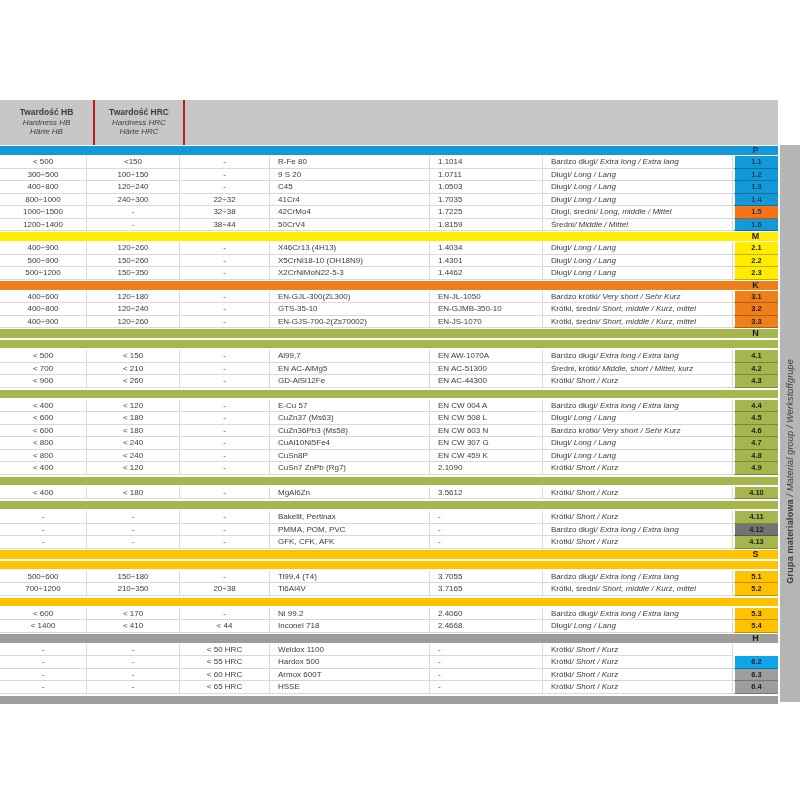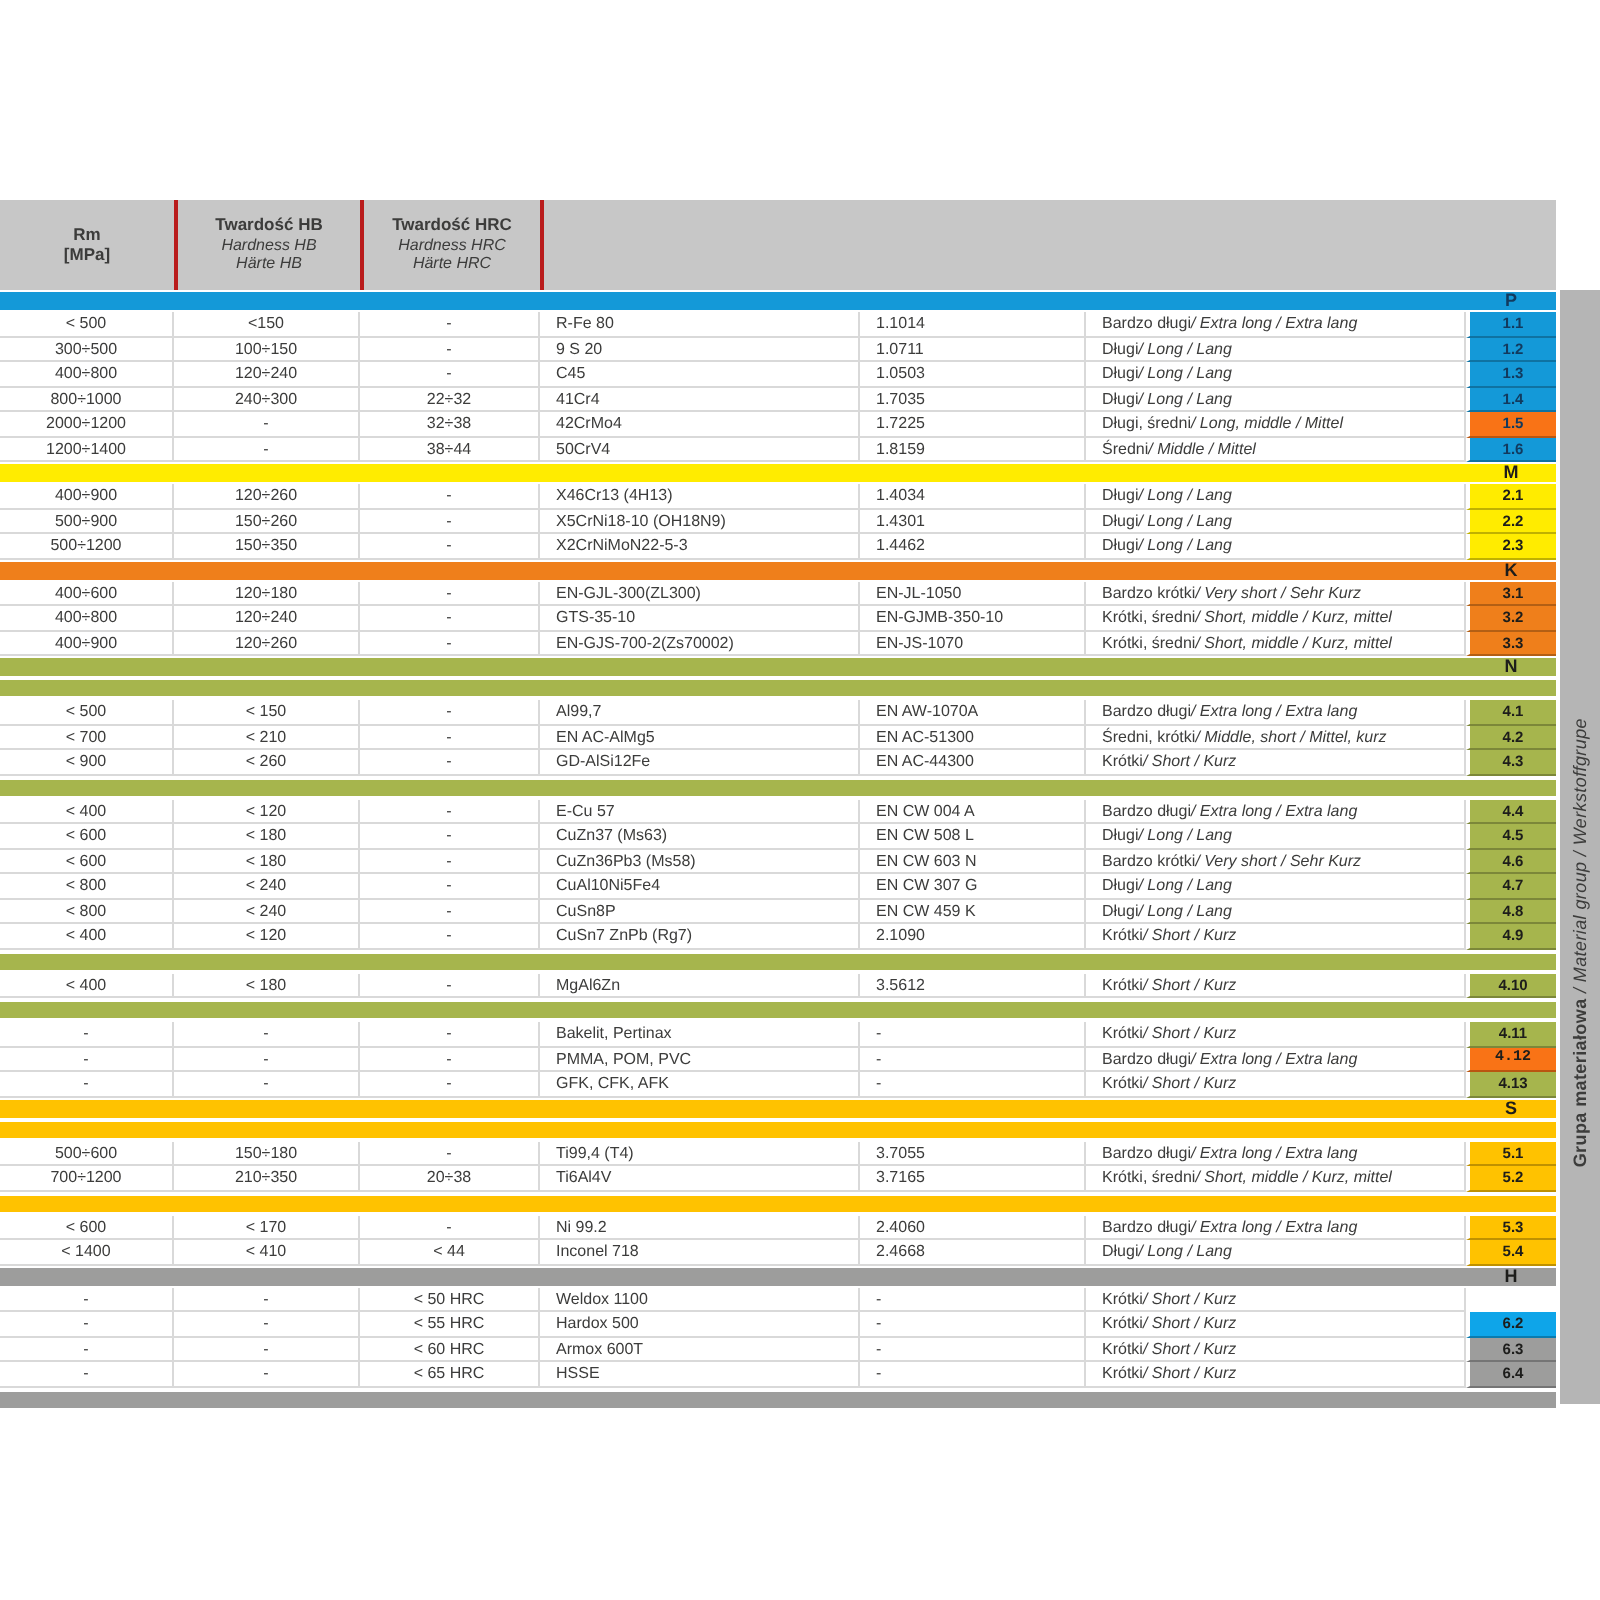--- a/index.html
+++ b/index.html
@@ -37,24 +37,20 @@
        letter-spacing:0.2px;color:#3c3c3b;margin-top:96px;}
   .rot .b{font-weight:bold;}
   .rot .i{font-style:italic;}
 </style>
 </head>
 <body>
 
 <div class="stage">
   <div class="tbl" id="table-root">
       <div class="hdr">
-        <div class="hcell w1">
-          <div class="hb">Rm</div>
-          <div class="hb">[MPa]</div>
-        </div>
         <div class="hcell w2">
           <div class="hb">Twardość HB</div>
           <div class="hi">Hardness HB</div>
           <div class="hi">Härte HB</div>
         </div>
         <div class="hcell w3">
           <div class="hb">Twardość HRC</div>
           <div class="hi">Hardness HRC</div>
           <div class="hi">Härte HRC</div>
         </div>
@@ -107,21 +103,21 @@
           <div class="cell ctr w3">22÷32</div>
           <div class="cell left w4">41Cr4</div>
           <div class="cell left w5">1.7035</div>
           <div class="cell left w6">
             <div style="display: inline;">Długi</div>
             <div class="it" style="display: inline;"> / Long / Lang</div>
           </div>
           <div class="cell num w7" style="background: rgb(20, 153, 216); color: rgb(18, 58, 94);">1.4</div>
         </div>
         <div class="row">
-          <div class="cell ctr w1">2000÷1200</div>
+          <div class="cell ctr w1">1000÷1500</div>
           <div class="cell ctr w2">-</div>
           <div class="cell ctr w3">32÷38</div>
           <div class="cell left w4">42CrMo4</div>
           <div class="cell left w5">1.7225</div>
           <div class="cell left w6">
             <div style="display: inline;">Długi, średni</div>
             <div class="it" style="display: inline;"> / Long, middle / Mittel</div>
           </div>
           <div class="cell num w7" style="background: #f97316; color: rgb(18, 58, 94);">1.5</div>
         </div>
@@ -366,21 +362,21 @@
         <div class="row">
           <div class="cell ctr w1">-</div>
           <div class="cell ctr w2">-</div>
           <div class="cell ctr w3">-</div>
           <div class="cell left w4">PMMA, POM, PVC</div>
           <div class="cell left w5">-</div>
           <div class="cell left w6">
             <div style="display: inline;">Bardzo długi</div>
             <div class="it" style="display: inline;"> / Extra long / Extra lang</div>
           </div>
-          <div class="cell num w7" style="background: #f97316; color: rgb(29, 29, 27); font-family: Liberation Mono, monospace;">4.12</div>
+          <div class="cell num w7" style="background: #737373; color: rgb(29, 29, 27);">4.12</div>
         </div>
         <div class="row">
           <div class="cell ctr w1">-</div>
           <div class="cell ctr w2">-</div>
           <div class="cell ctr w3">-</div>
           <div class="cell left w4">GFK, CFK, AFK</div>
           <div class="cell left w5">-</div>
           <div class="cell left w6">
             <div style="display: inline;">Krótki</div>
             <div class="it" style="display: inline;"> / Short / Kurz</div>

